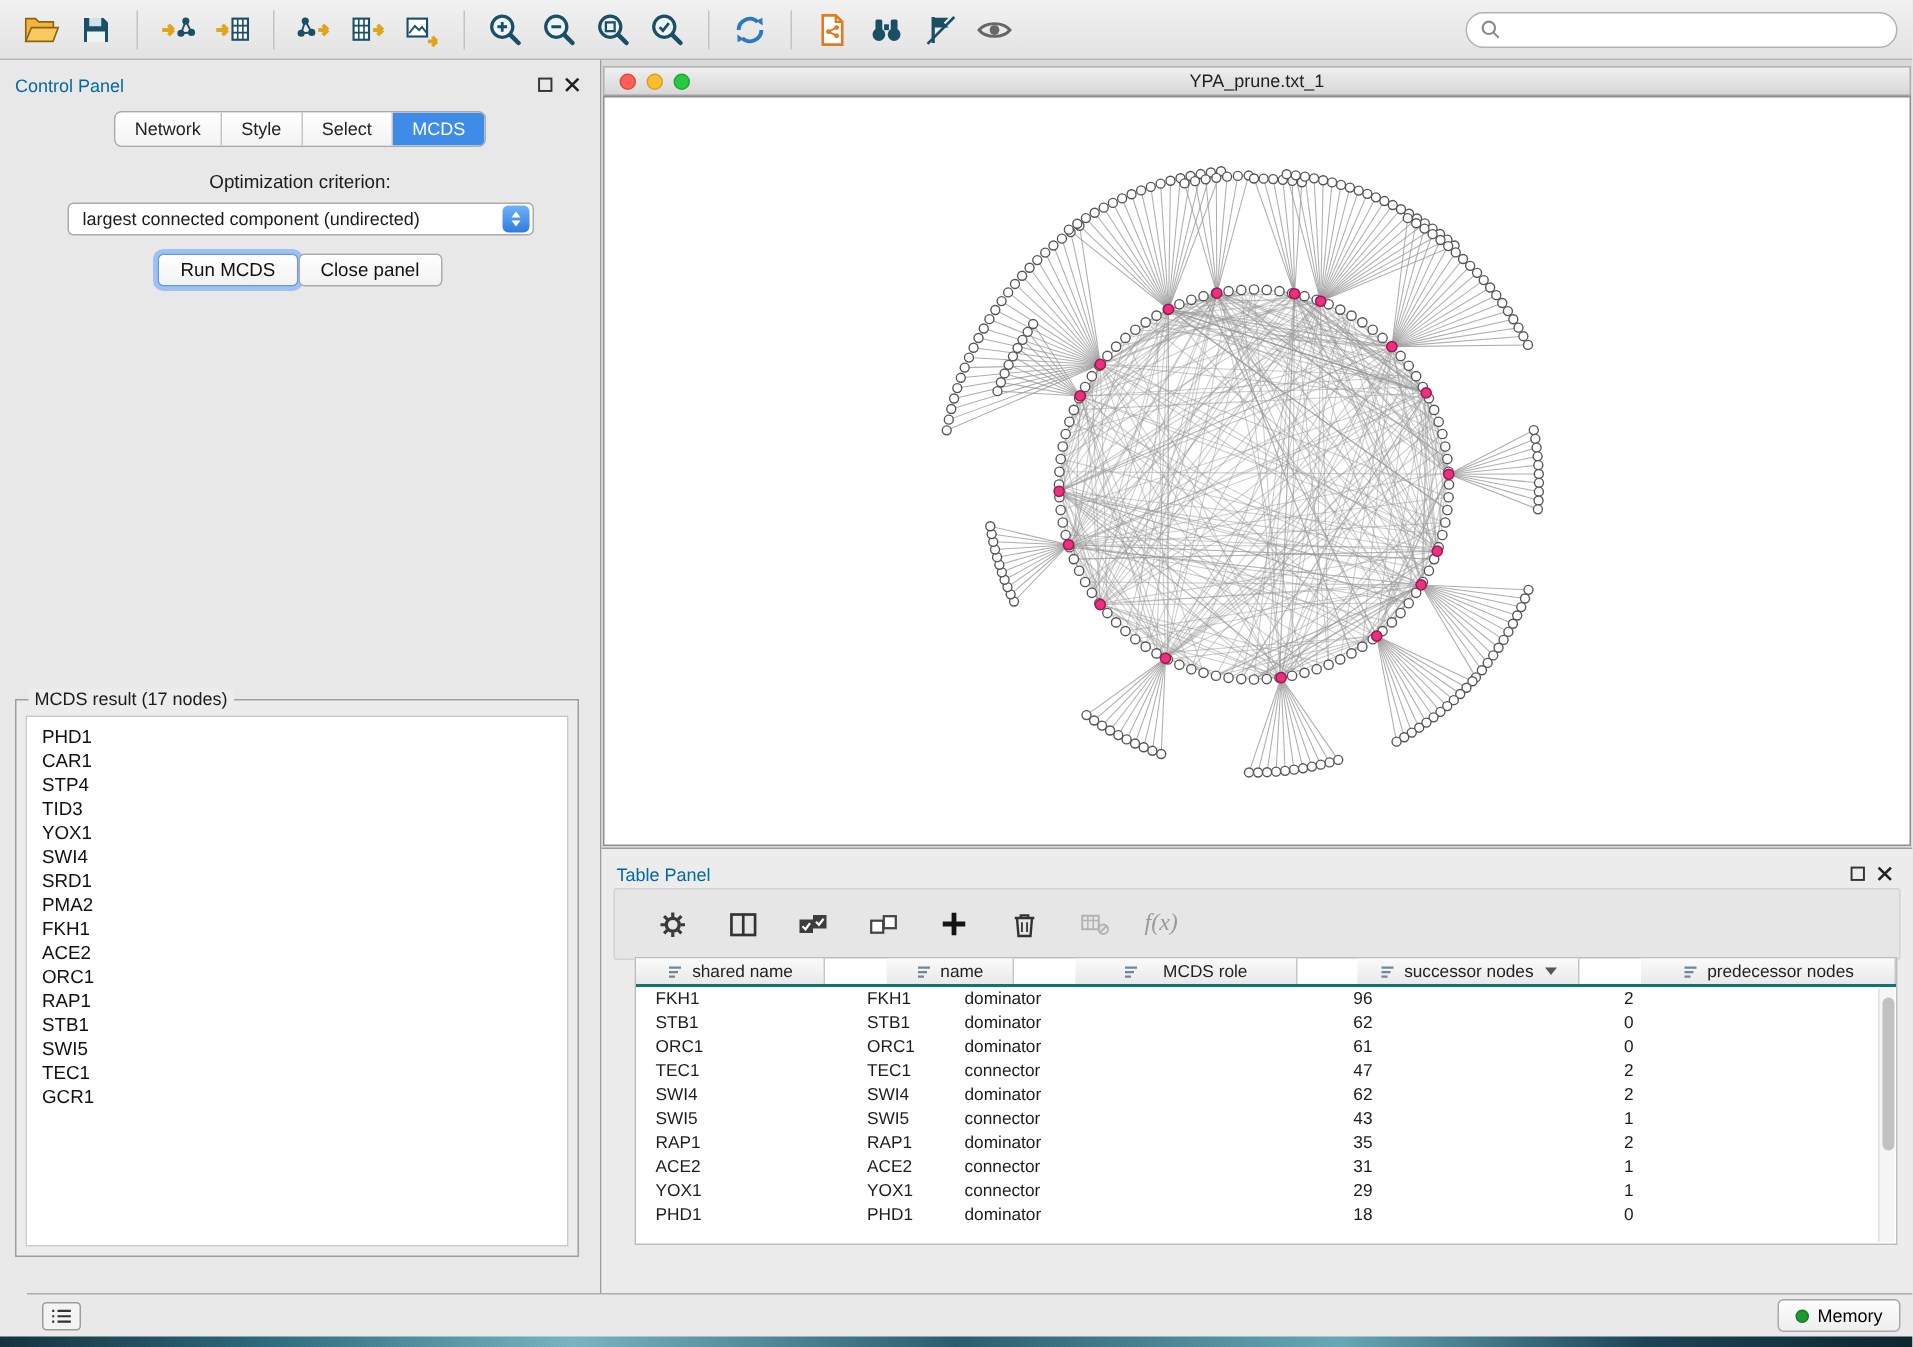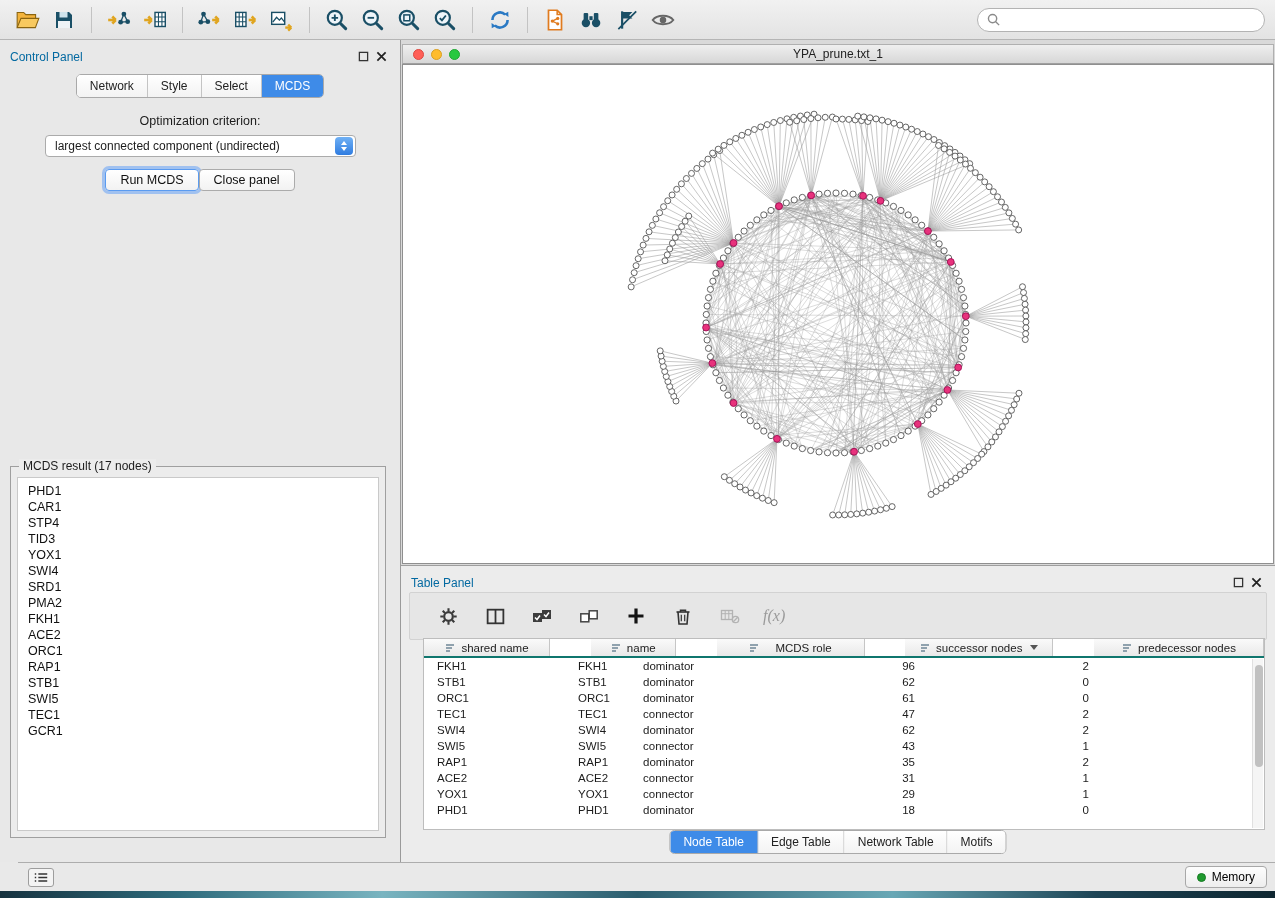--- a/index.html
+++ b/index.html
@@ -1319,28 +1319,20 @@
           <div class="cell w2 c2">dominator</div>
           <div class="cell w3 c3">18</div>
           <div class="cell w4 c4">0</div>
         </div>
       </div>
     <div class="tp-scrollbar">
       <div class="tp-thumb"></div>
     </div>
   </div>
 
-  <div class="tp-tabs">
-    <div class="seg">
-      <div class="seg-item active">Node Table</div>
-      <div class="seg-item">Edge Table</div>
-      <div class="seg-item">Network Table</div>
-      <div class="seg-item">Motifs</div>
-    </div>
-  </div>
 </div>
 
 <div class="status-bar">
   <button class="sb-list">
     <svg width="16" height="13" viewBox="0 0 18 14">
       <path d="M2 3 h1.6 M6 3 h10 M2 7 h1.6 M6 7 h10 M2 11 h1.6 M6 11 h10" stroke="#333" stroke-width="1.6"></path>
     </svg>
   </button>
   <button class="memory-btn">
     <span class="mem-dot"></span>

